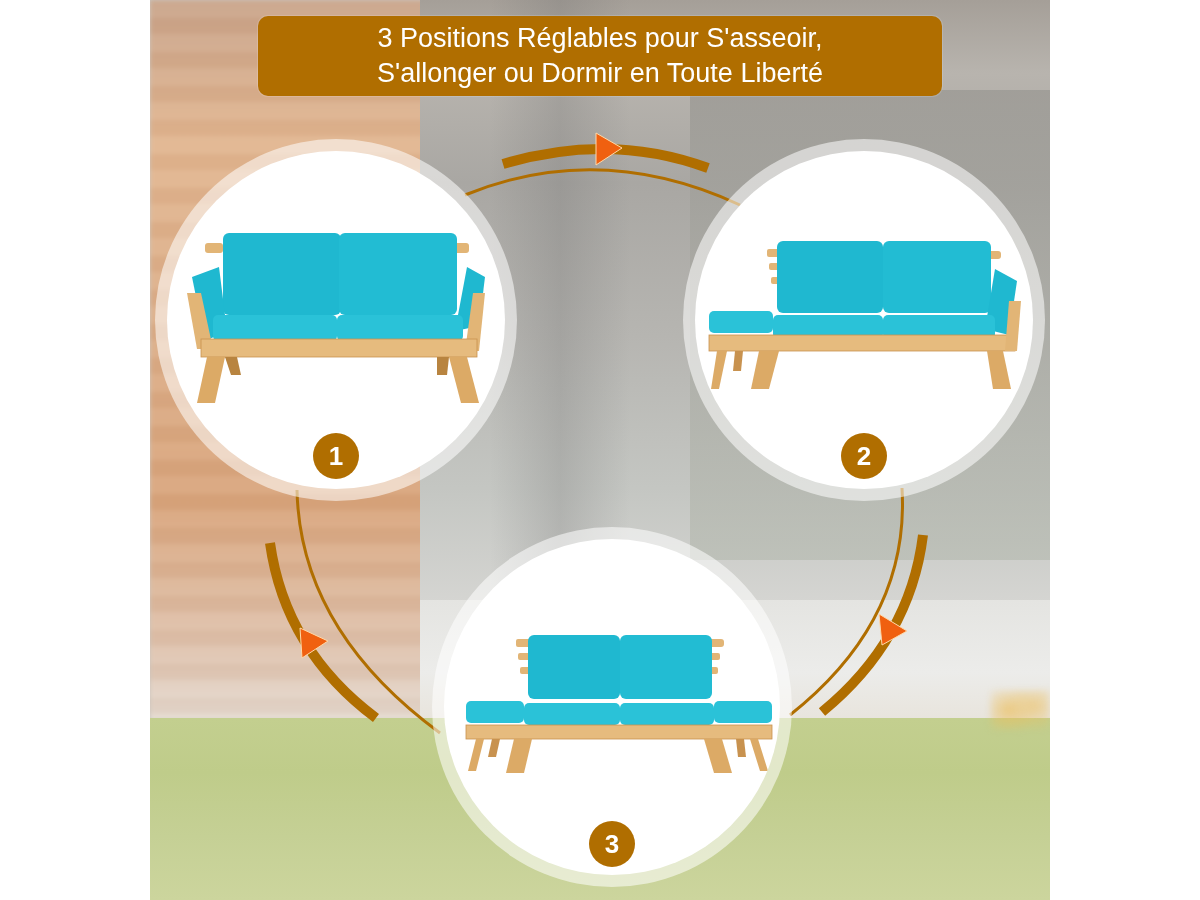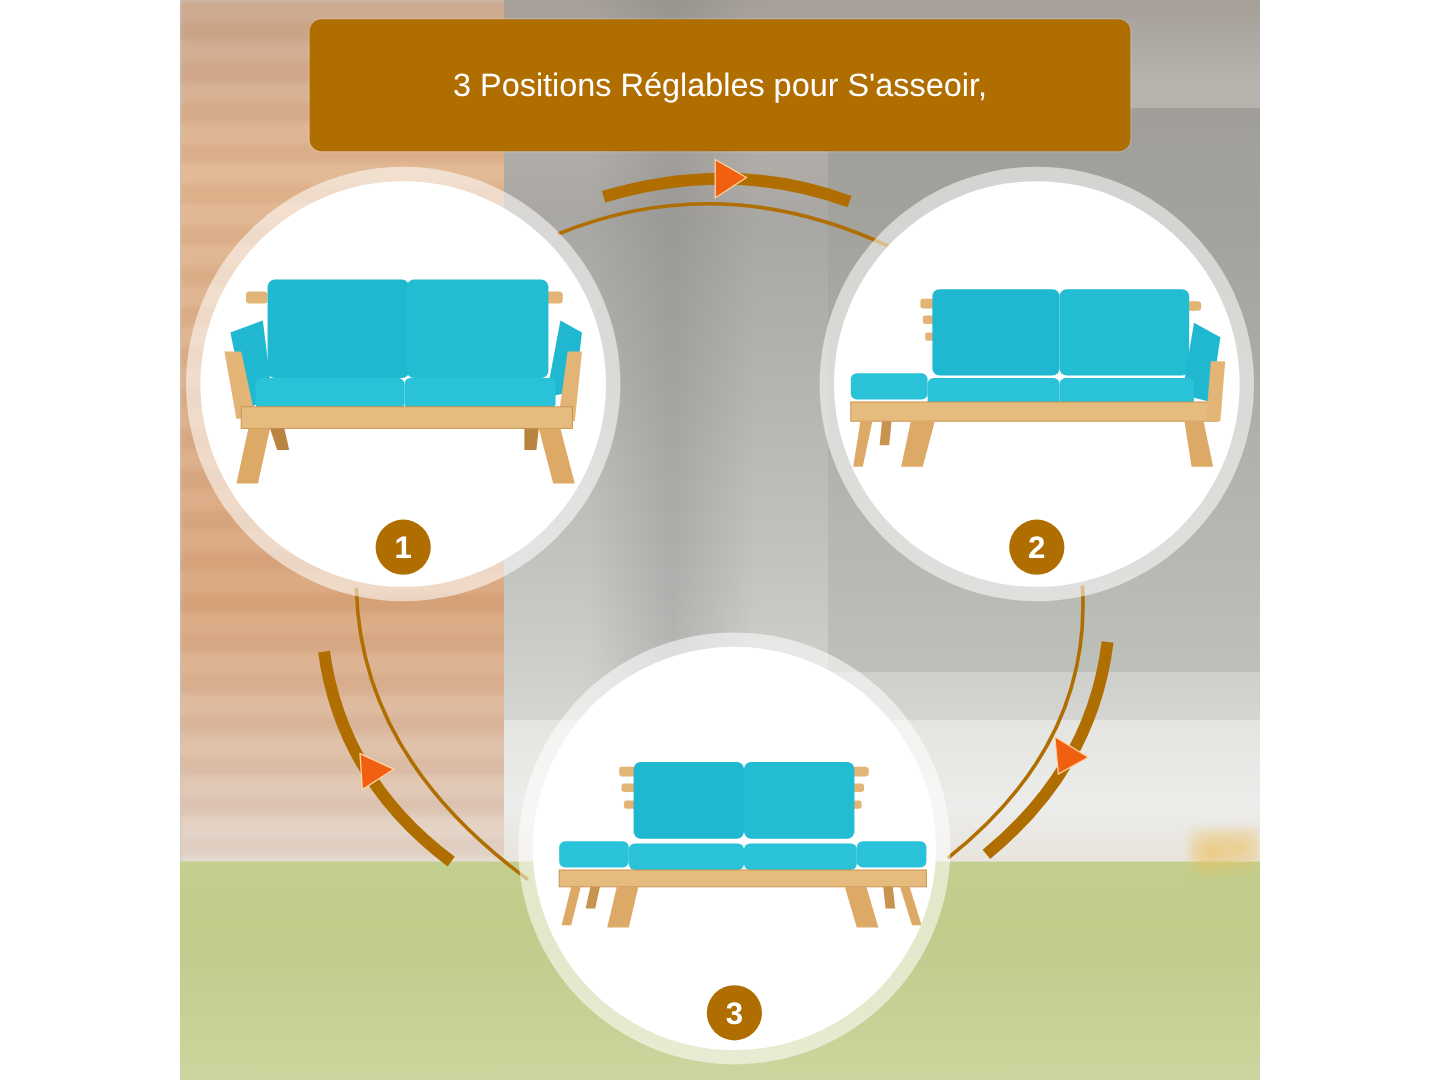--- a/index.html
+++ b/index.html
@@ -43,21 +43,21 @@
   }
   .bg-flowers {
     position: absolute; left: 840px; top: 690px; width: 60px; height: 40px;
     background: radial-gradient(circle at 30% 50%, rgba(236,190,90,0.7), transparent 60%),
                 radial-gradient(circle at 75% 40%, rgba(236,190,90,0.6), transparent 55%);
     filter: blur(3px);
   }
 
   
   .banner {
-    position: absolute; left: 108px; top: 16px; width: 684px; height: 110px;
+    position: absolute; left: 108px; top: 16px; width: 684px; height: 80px;
     background: #b06e00; border-radius: 10px;
     display: flex; flex-direction: column; align-items: center; justify-content: center;
     color: #ffffff; font-family: "Liberation Sans", sans-serif; font-size: 27px; line-height: 35px;
     box-shadow: 0 0 0 1px rgba(255,255,255,0.15);
   }
 
   
   .arcs { position: absolute; left: 0; top: 0; width: 900px; height: 900px; }
 
   
@@ -94,20 +94,21 @@
   <div class="bg-brick"></div>
   <div class="bg-wall"></div>
   <div class="bg-pillar"></div>
   <div class="bg-window"></div>
   <div class="bg-floor"></div>
   <div class="bg-grass"></div>
   <div class="bg-flowers"></div>
 
   <div class="banner">
     <div>3 Positions Réglables pour S'asseoir,</div>
+    <div>S'allonger ou Dormir en Toute Liberté</div>
   </div>
 
   <svg class="arcs" viewBox="0 0 900 900">
 
     <path d="M 315 195 Q 450 140 590 205" fill="none" stroke="#b06e00" stroke-width="3"></path>
     <path d="M 752 488 Q 760 620 640 715" fill="none" stroke="#b06e00" stroke-width="3"></path>
     <path d="M 147 490 Q 150 630 290 733" fill="none" stroke="#b06e00" stroke-width="3"></path>
 
     <path d="M 353 164 Q 460 132 558 168" fill="none" stroke="#b06e00" stroke-width="10" stroke-linecap="butt"></path>
     <path d="M 773 535 Q 760 640 672 712" fill="none" stroke="#b06e00" stroke-width="10" stroke-linecap="butt"></path>

